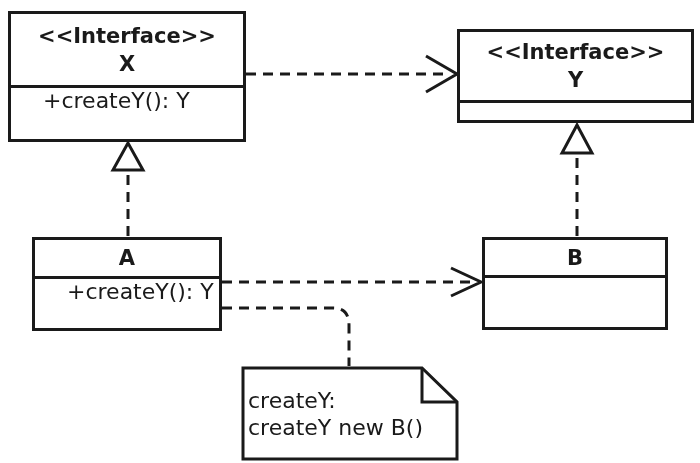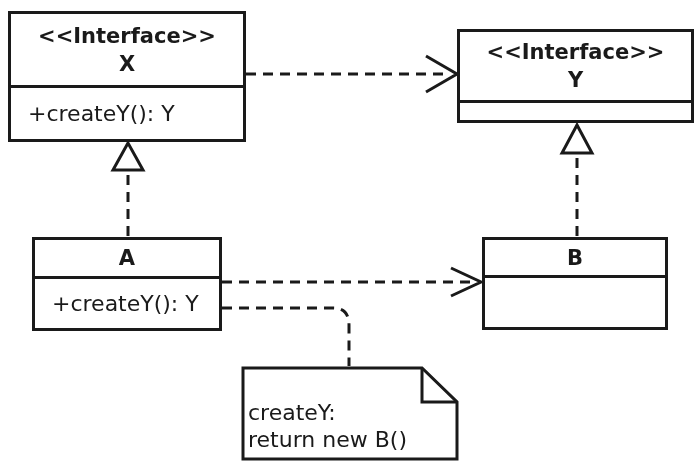--- a/index.html
+++ b/index.html
@@ -27,37 +27,37 @@
   }
   .compartment-title {
     border-bottom:3px solid var(--line-color);
     display:flex; flex-direction:column;
     align-items:center; justify-content:center;
     font-weight:bold; font-size:21px; line-height:28px;
     box-sizing:border-box;
   }
   .compartment-body {
     flex:1;
-    display:flex; align-items:center;
-    padding-left:17px;
+    display:flex; align-items:flex-start;
+    padding-left:32px;
     font-size:22px;
     box-sizing:border-box;
   }
   #box-x { left:8px;   top:11px;  width:238px; height:131px; }
   #box-x .compartment-title { height:74px; }
   #box-y { left:457px; top:29px;  width:237px; height:94px; }
   #box-y .compartment-title { height:71px; }
   #box-a { left:32px;  top:237px; width:190px; height:94px; }
   #box-a .compartment-title { height:39px; }
   #box-b { left:482px; top:237px; width:186px; height:93px; }
   #box-b .compartment-title { height:38px; }
 
   .note-text {
     position:absolute; left:248px; top:387px;
-    font-size:22px; line-height:27px;margin-top:12px;
+    font-size:22px; line-height:27px;
   }
 </style>
 </head>
 <body>
 
 <div class="canvas">
 
   <svg class="connectors" width="700" height="463" viewBox="0 0 700 463">
 
     <g>
@@ -119,16 +119,16 @@
 
   <div class="uml-class" id="box-b">
     <div class="compartment-title">
       <div>B</div>
     </div>
     <div class="compartment-body"></div>
   </div>
 
   <div class="note-text">
     <div>createY:</div>
-    <div>return new B()</div>
+    <div>createY new B()</div>
   </div>
 
 </div>
 
 </body></html>

